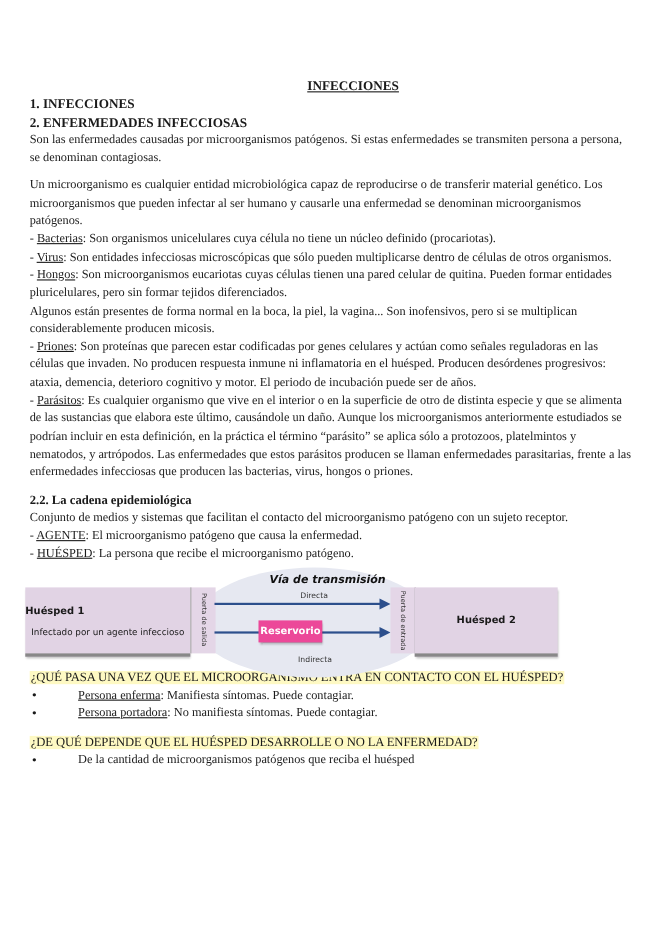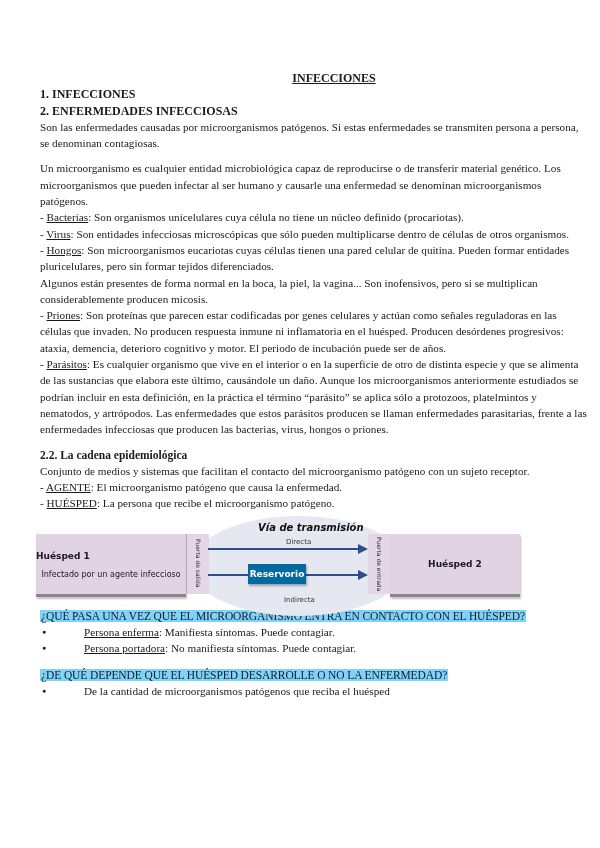--- a/index.html
+++ b/index.html
@@ -1,36 +1,36 @@
 <!DOCTYPE html>
 <html><head>
 <meta charset="utf-8">
 <style>
   html, body { margin: 0; padding: 0; background: #ffffff; }
   body { width: 600px; height: 848px; position: relative; overflow: hidden;
          font-family: "Liberation Serif", "DejaVu Serif", serif; color: #1a1a1a; }
-  .page { position: absolute; left: 40px; top: 70px; width: 548px; font-size: 11.2px; line-height: 16.3px; }
+  .page { position: absolute; left: 27px; top: 70px; width: 548px; font-size: 11.2px; line-height: 16.3px; }
   .title { text-align: center; font-weight: bold; text-decoration: underline; font-size: 12px; margin-left: 40px; }
   .h { font-weight: bold; font-size: 12px; }
   .sub { font-weight: bold; font-size: 11.5px; }
   p { margin: 0; }
   .gap { height: 9px; }
   u { text-decoration: underline; }
   .diagram { position: relative; height: 90px; margin: 4px 0 2px -4px; width: 560px; }
   .host { position: absolute; background: #e1d3e4; border-bottom: 3px solid #888; box-shadow: 1px 2px 2px rgba(0,0,0,0.25);
           font-family: "DejaVu Sans", sans-serif; }
   .door { position: absolute; background: #e4d6e7; border-left: 1px solid #aaa; font-family: "DejaVu Sans", sans-serif;
           font-size: 6px; line-height: 7px; color: #333; writing-mode: vertical-rl; text-align: center; display:flex; align-items:center; justify-content:center; }
   .ellipse { position: absolute; left: 155px; top: 0; width: 215px; height: 100px; background: #e6e8f1; border-radius: 50%; }
   .line { position: absolute; height: 2px; background: #2c4f8c; }
   .arrowhead { position: absolute; width: 0; height: 0; border-top: 5px solid transparent; border-bottom: 5px solid transparent; border-left: 10px solid #2c4f8c; }
-  .res { position: absolute; background: #0369a1; color: #fff; font-family: "DejaVu Sans", sans-serif; font-weight: bold; font-size: 9px;
+  .res { position: absolute; background: #ec4899; color: #fff; font-family: "DejaVu Sans", sans-serif; font-weight: bold; font-size: 9px;
          display:flex; align-items:center; justify-content:center; box-shadow: 1px 2px 2px rgba(0,0,0,0.3); }
   .lbl { position: absolute; font-family: "DejaVu Sans", sans-serif; font-size: 7px; color: #333; }
-  .hl { background: #7dd3fc; display: inline; padding: 0 1px; font-size: 11.5px; letter-spacing: -0.1px; }
+  .hl { background: #fef9c3; display: inline; padding: 0 1px; font-size: 11.5px; letter-spacing: -0.1px; }
   ul { margin: 0; padding: 0; list-style: none; }
   li { position: relative; padding-left: 22px; }
   li::before { content: "●"; position: absolute; left: -20px; font-size: 7px; top: 0; }
   .qblock { margin-left: 0px; }
 </style>
 </head>
 <body>
 
 <div class="page">
   <div class="title">INFECCIONES</div>

